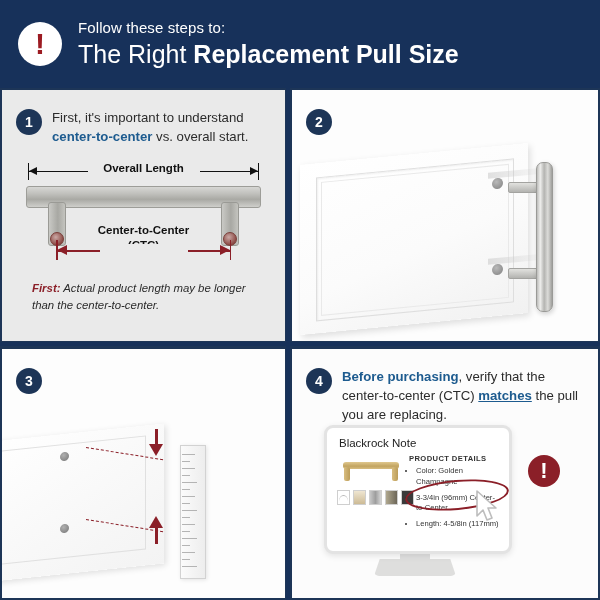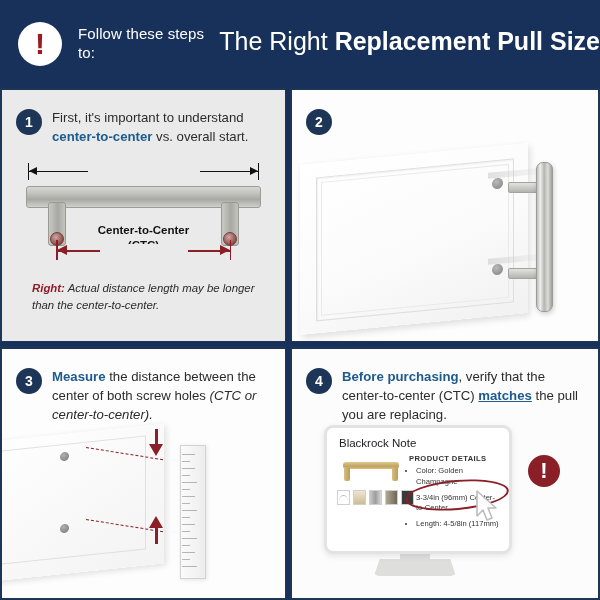--- a/index.html
+++ b/index.html
@@ -8,21 +8,21 @@
   .infographic{position:relative;width:600px;height:600px;box-sizing:border-box;
     background:#1d3557;overflow:hidden;}
 
   
   .header{position:absolute;left:0;top:0;width:600px;height:88px;background:#17315a;
     display:flex;align-items:center;padding-left:18px;box-sizing:border-box;}
   .alert-badge{width:44px;height:44px;border-radius:50%;background:#ffffff;flex:0 0 44px;
     display:flex;align-items:center;justify-content:center;margin-right:16px;}
   .alert-badge .bang{color:#9c1b22;font-size:30px;font-weight:bold;line-height:1;
     font-family:"Liberation Sans",sans-serif;}
-  .header-text{display:flex;flex-direction:row;justify-content:center;}
+  .header-text{display:flex;flex-direction:column;justify-content:center;}
   .header-kicker{color:#ffffff;font-size:15px;letter-spacing:.1px;line-height:1.25;}
   .header-title{color:#ffffff;font-size:25px;line-height:1.18;margin-top:2px;white-space:nowrap;}
   .header-title .bold{font-weight:bold;}
 
   
   .grid{position:absolute;left:0;top:88px;width:600px;height:512px;}
   .panel{position:absolute;box-sizing:border-box;overflow:hidden;}
   .p1{left:2px;  top:2px;   width:283px;height:251px;background:#eaeaea;}
   .p2{left:292px;top:2px;   width:306px;height:251px;background:#fdfdfd;}
   .p3{left:2px;  top:261px; width:283px;height:249px;background:#fdfdfd;}
@@ -193,38 +193,39 @@
         <div class="step-text"><span>First, it's important to understand </span><span class="hl">center-to-center</span><span> vs. overall start.</span></div>
       </div>
 
       <div class="p1-art">
         <div class="olen-line"></div>
         <div class="olen-gap"></div>
         <div class="tick-l"></div>
         <div class="tick-r"></div>
         <div class="ar-lf"></div>
         <div class="ar-rt"></div>
+        <div class="olen-label">Overall Length</div>
 
         <div class="bar"></div>
         <div class="post l"></div>
         <div class="post r"></div>
         <div class="screw l"></div>
         <div class="screw r"></div>
 
         <div class="ctc-label">Center-to-Center</div>
         <div class="ctc-sub">(CTC)</div>
         <div class="ctc-line"></div>
         <div class="ctc-gap"></div>
         <div class="ctc-vl"></div>
         <div class="ctc-vr"></div>
         <div class="ctc-al"></div>
         <div class="ctc-ar"></div>
       </div>
 
-      <div class="note"><span class="nb">Right:</span><span> Actual distance length may be longer than the center-to-center.</span></div>
+      <div class="note"><span class="nb">First:</span><span> Actual product length may be longer than the center-to-center.</span></div>
     </div>
 
     <div class="panel p2">
       <div class="step">
         <div class="step-num">2</div>
       </div>
 
       <div class="cab-wrap">
         <div class="cab-door">
           <div class="cab-inner"></div>
@@ -236,21 +237,20 @@
         </div>
         <div class="stem s1"></div>
         <div class="stem s2"></div>
         <div class="barpull"></div>
       </div>
     </div>
 
     <div class="panel p3">
       <div class="step">
         <div class="step-num">3</div>
-        <div class="step-text"><span class="hl">Measure</span><span> the distance between the center of both screw holes </span><span class="it">(CTC or center-to-center).</span></div>
       </div>
 
       <div class="m-wrap">
         <div class="m-door">
           <div class="m-door-in"></div>
           <div class="m-hole a"></div>
           <div class="m-hole b"></div>
         </div>
         <div class="dash d1"></div>
         <div class="dash d2"></div>

